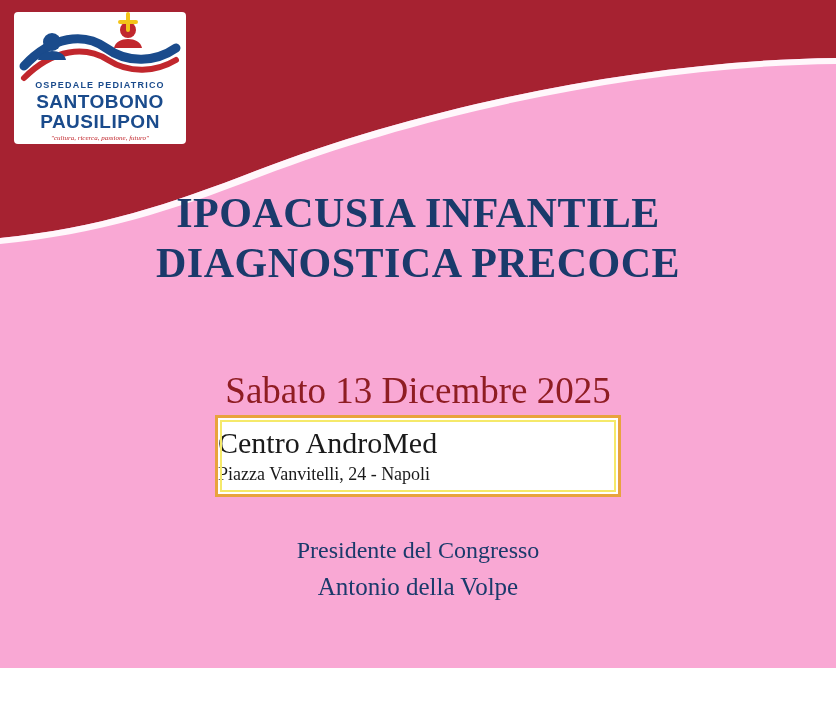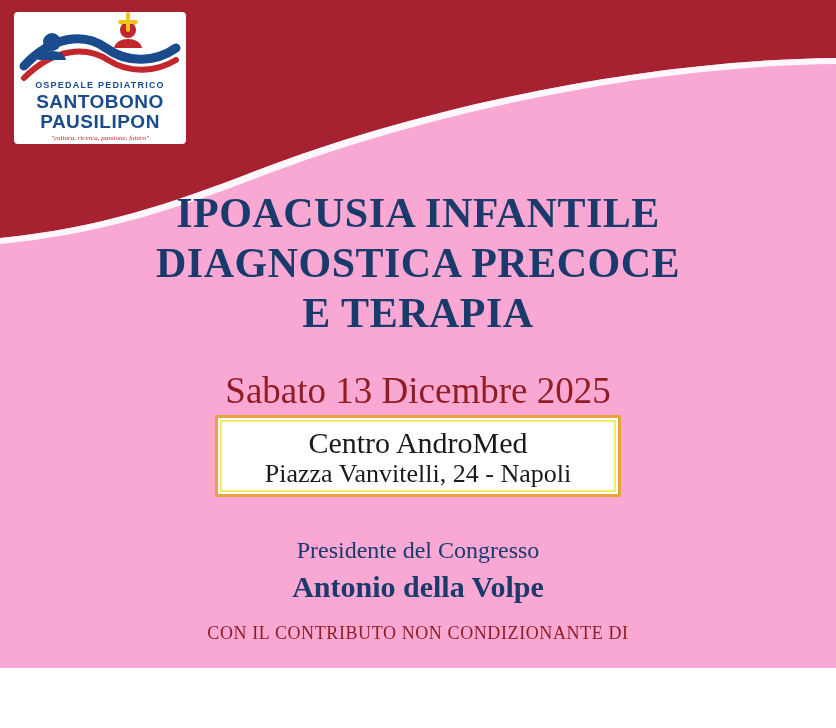--- a/index.html
+++ b/index.html
@@ -80,52 +80,51 @@
     top: 415px;
     width: 406px;
     height: 82px;
     border: 3px solid #e8a33d;
     outline: 2px solid #f5e96a;
     outline-offset: -7px;
     box-sizing: border-box;
     background: #ffffff;
     display: flex;
     flex-direction: column;
-    align-items: center;
     justify-content: center;
   }
   .venue-name {
     font-size: 30px;
     color: #1a1a1a;
     line-height: 34px;
   }
   .venue-address {
-    font-size: 26px;
+    font-size: 18px;
     color: #1a1a1a;
     line-height: 26px;
     margin-top: 1px;
   }
 
   
   .president-block {
     position: absolute;
     left: 0;
     top: 512px;
     width: 836px;
     text-align: center;
     margin-top: 23px;
   }
   .president-role {
     font-size: 24px;
     color: #1a3a6b;
     line-height: 30px;
   }
   .president-name {
-    font-size: 30px;
-    font-weight: bold;
+    font-size: 25px;
+    font-weight: normal;
     color: #1a3a6b;
     line-height: 32px;
     margin-top: 6px;
   }
 
   
   .footer-note {
     position: absolute;
     left: 0;
     top: 622px;
@@ -166,30 +165,28 @@
       <text x="90" y="80" text-anchor="middle" font-family="Liberation Sans, sans-serif" font-size="9" font-weight="bold" fill="#1a4b8c" letter-spacing="1.2">OSPEDALE PEDIATRICO</text>
       <text x="90" y="100" text-anchor="middle" font-family="Liberation Sans, sans-serif" font-size="19" font-weight="bold" fill="#1a4b8c" letter-spacing="0.5">SANTOBONO</text>
       <text x="90" y="120" text-anchor="middle" font-family="Liberation Sans, sans-serif" font-size="19" font-weight="bold" fill="#1a4b8c" letter-spacing="0.5">PAUSILIPON</text>
       <text x="90" y="132" text-anchor="middle" font-family="Liberation Serif, serif" font-size="7" font-style="italic" fill="#c1272d">"cultura, ricerca, passione, futuro"</text>
     </svg>
   </div>
 
   <div class="title-block">
     <div class="title-line">IPOACUSIA INFANTILE</div>
     <div class="title-line">DIAGNOSTICA PRECOCE</div>
-    <div class="title-line">E TERAPIA</div>
   </div>
 
   <div class="date-line">Sabato 13 Dicembre 2025</div>
 
   <div class="venue-box">
     <div class="venue-name">Centro AndroMed</div>
     <div class="venue-address">Piazza Vanvitelli, 24 - Napoli</div>
   </div>
 
   <div class="president-block">
     <div class="president-role">Presidente del Congresso</div>
     <div class="president-name">Antonio della Volpe</div>
   </div>
 
-  <div class="footer-note">CON IL CONTRIBUTO NON CONDIZIONANTE DI</div>
 
 </div>
 
 </body></html>

